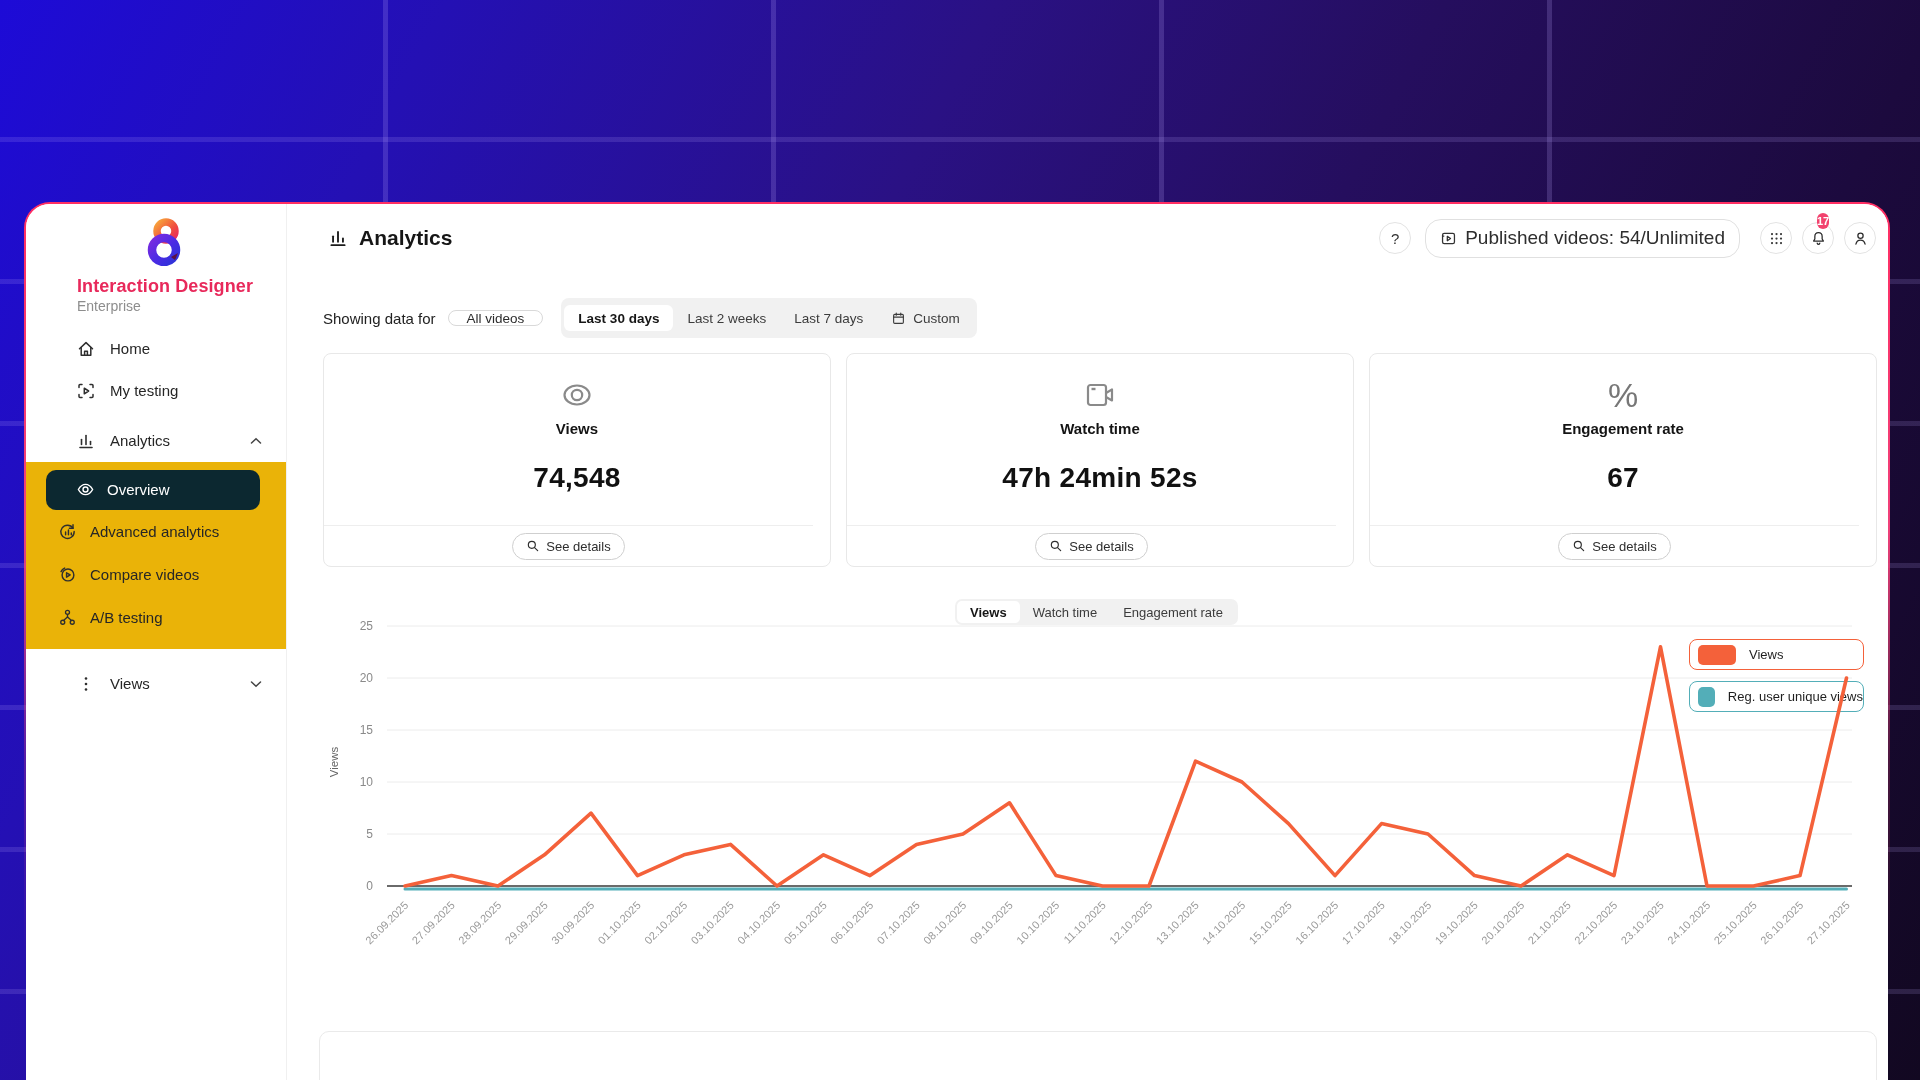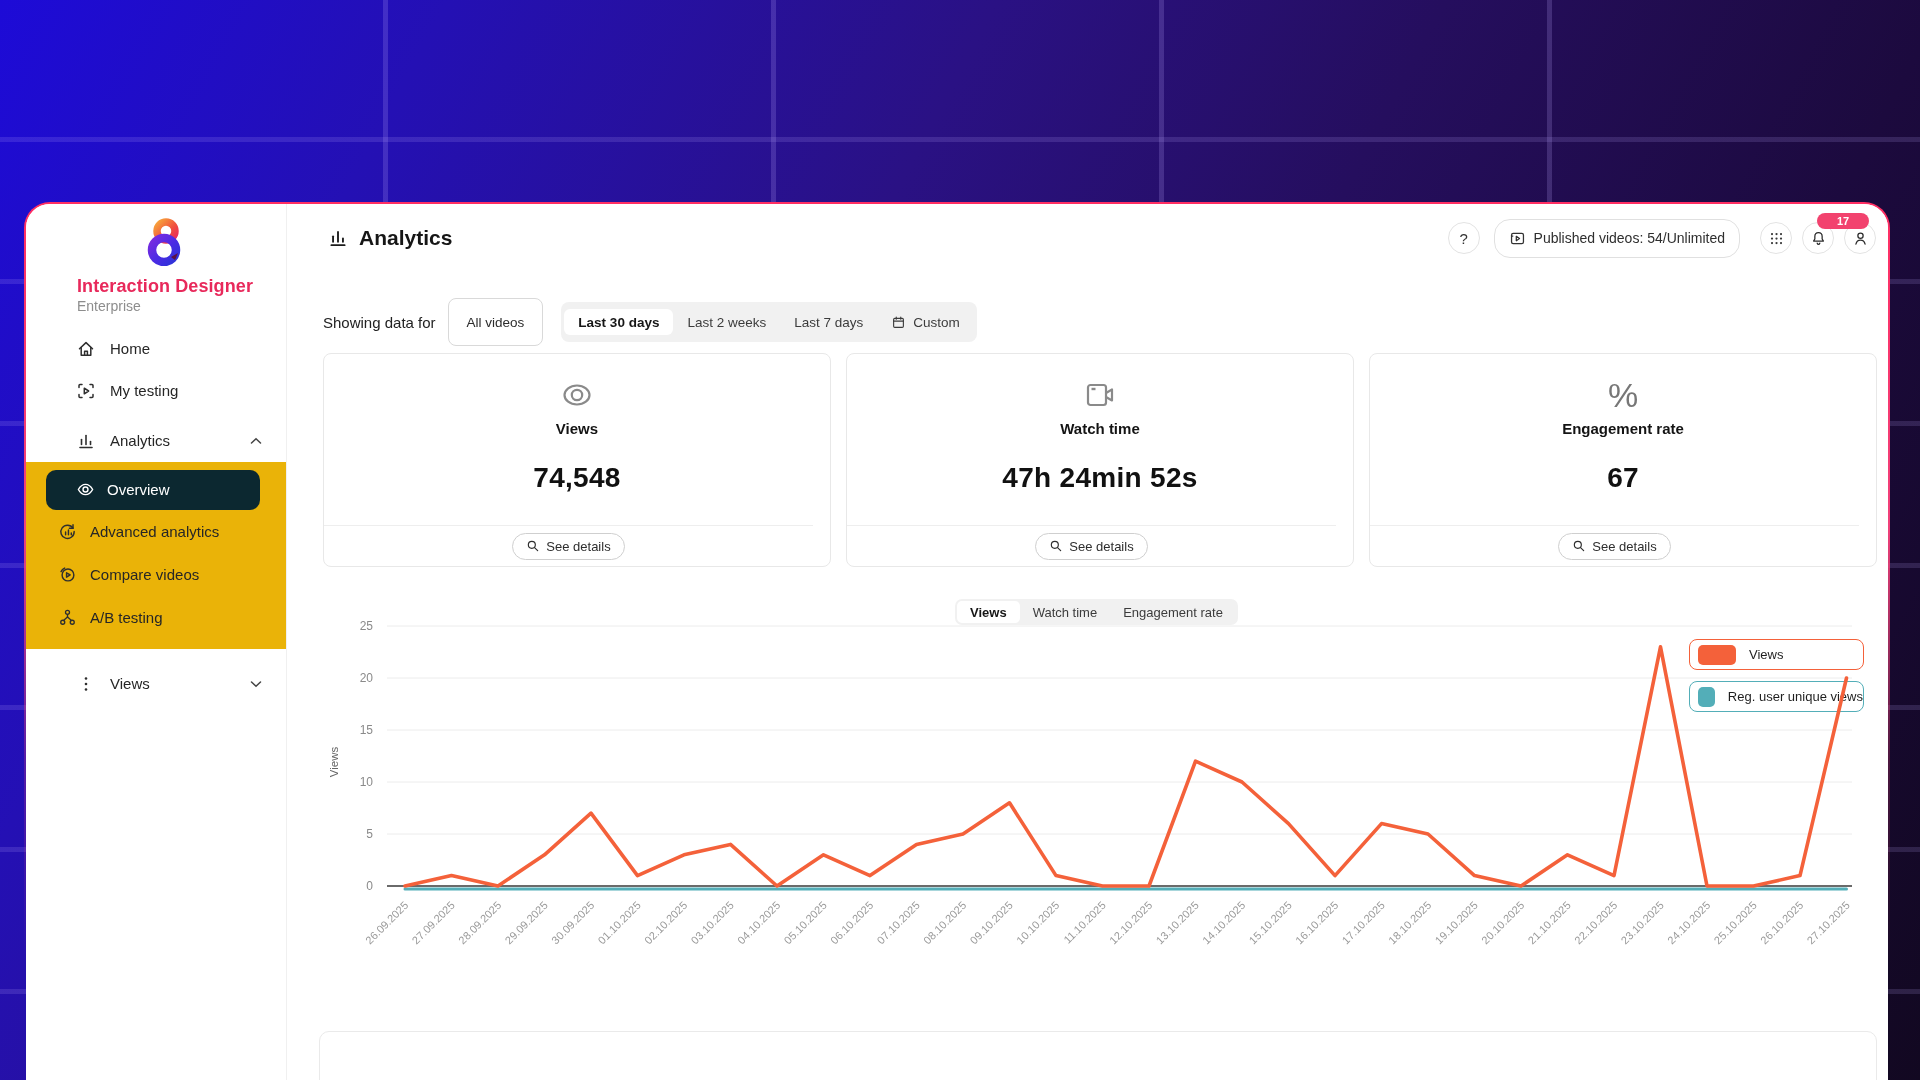--- a/index.html
+++ b/index.html
@@ -48,32 +48,32 @@
 
   .header-row { position:absolute; top:16px; left:40px; right:12px; height:36px; display:flex; align-items:center; justify-content:space-between; }
   .page-title { display:flex; align-items:center; gap:10px; font-size:21px; font-weight:700; color:#161616; }
   .actions { display:flex; align-items:center; gap:10px; }
   .circle-btn {
     width:32px; height:32px; border-radius:50%; border:1px solid #e3e3e3; background:#fff;
     display:flex; align-items:center; justify-content:center; font-size:15px; color:#333; cursor:pointer; position:relative;
   }
   .pub-pill {
     height:39px; border-radius:16px; border:1px solid #e0e0e0; background:#fff; display:flex; align-items:center;
-    gap:8px; padding:0 14px; font-size:14px; color:#2e2e2e; margin-left:4px; cursor:pointer;
+    gap:8px; padding:0 14px; font-size:19px; color:#2e2e2e; margin-left:4px; cursor:pointer;
   }
   .grid-btn { margin-left:10px; }
   .badge {
     position:absolute; top:-10px; left:14px; background:#F2426E; color:#fff; font-size:11px; font-weight:700;
-    padding:2px 20px; border-radius:9px; z-index:3;
+    padding:2px 0; border-radius:9px; z-index:3;
   }
 
   .filter-row { position:absolute; top:94px; left:36px; display:flex; align-items:center; gap:12px;justify-content:space-between; }
   .filter-label { font-size:15px; color:#222; }
   .chip {
-    height:48px; border:1px solid #d9d9d9; border-radius:8px; background:#fff; display:flex; align-items:center;
+    height:16px; border:1px solid #d9d9d9; border-radius:8px; background:#fff; display:flex; align-items:center;
     padding:0 18px; font-size:13.5px; color:#2c2c2c; cursor:pointer;
   }
   .segmented { background:#f1f1f1; border-radius:8px; padding:3px; display:flex; align-items:center; height:40px; margin-left:6px; }
   .segment { padding:0 14px; height:26px; display:flex; align-items:center; gap:7px; font-size:13.5px; color:#3c3c3c; border-radius:6px; cursor:pointer; }
   .segment.selected { background:#fff; font-weight:700; color:#161616; }
 
   .cards-row { position:absolute; top:149px; left:36px; display:flex; gap:15px; }
   .card { width:508px; height:214px; border:1px solid #e8e8e8; border-radius:8px; background:#fff; position:relative; display:flex; flex-direction:column; align-items:center; }
   .card-icon { margin-top:23px; height:36px; display:flex; align-items:center; color:#8a8a8a; }
   .percent-glyph { font-size:34px; color:#777; }

